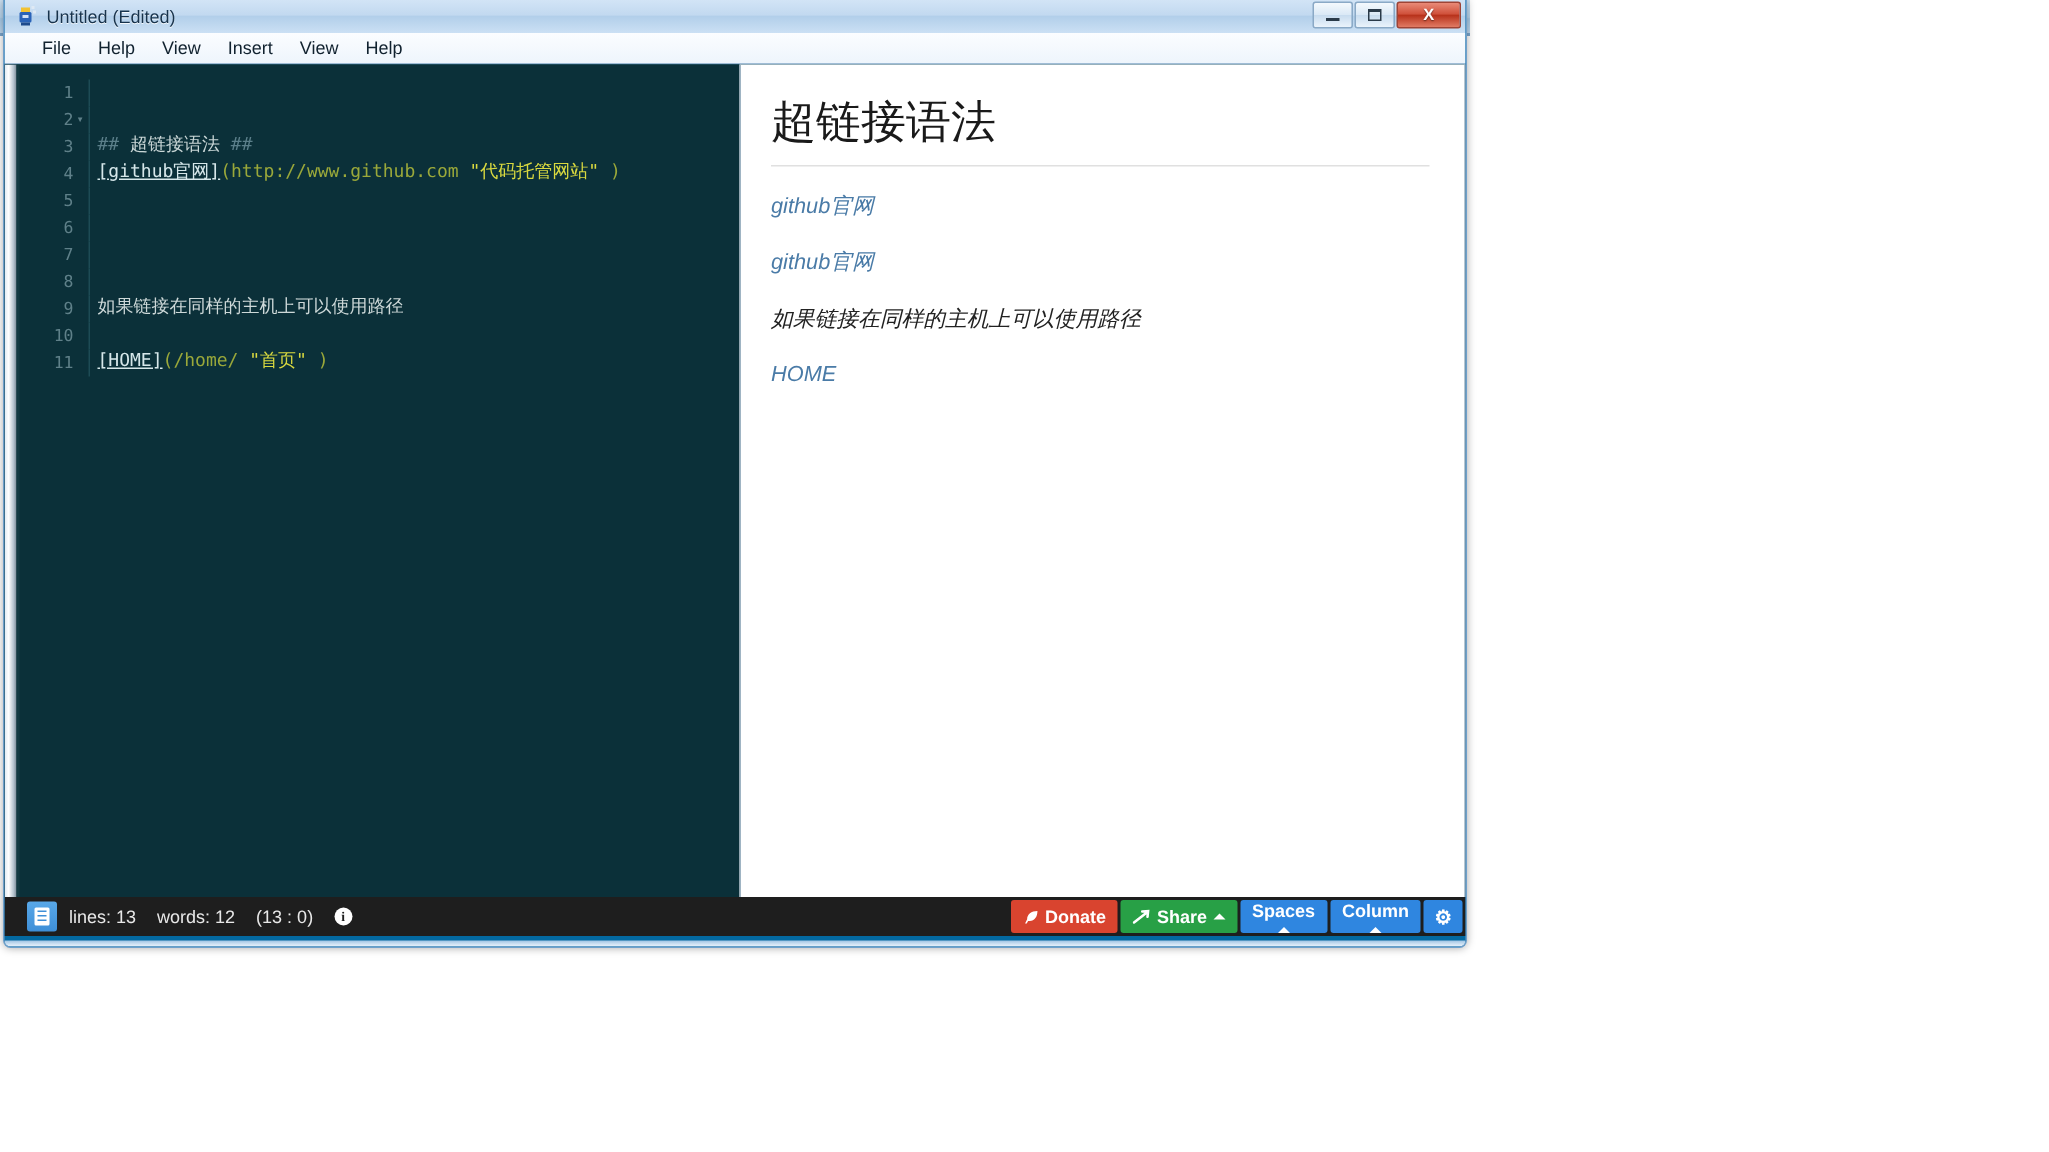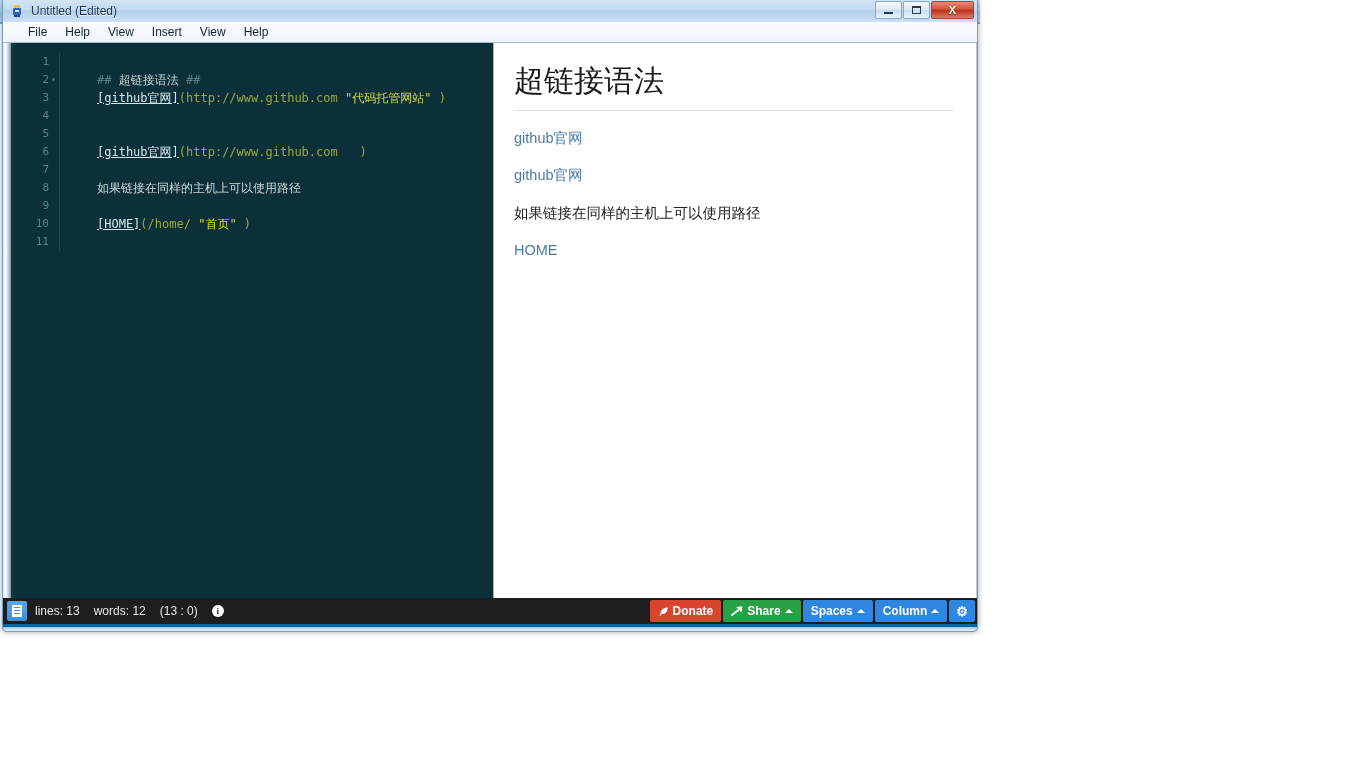--- a/index.html
+++ b/index.html
@@ -169,21 +169,21 @@
     font-size: 8px;
   }
   .gutter-sep {
     position: absolute;
     left: 46px; top: 0; bottom: 0;
     width: 1px;
     background: #1d4b55;
   }
   .code-text {
     position: absolute;
-    left: 52px; top: 0; margin-left: 32px;
+    left: 52px; top: 16px;
   }
   .tok-hash   { color: #5b7f8a; }
   .tok-head   { color: #c9d6d6; }
   .tok-link   { color: #d6e7ea; text-decoration: underline; }
   .tok-url    { color: #9aa83a; }
   .tok-title  { color: #d9d93f; }
   .tok-plain  { color: #cdd8d8; }
 
   
   #preview {
@@ -204,36 +204,37 @@
     font-weight: normal;
     color: #1a1a1a;
     padding-bottom: 8px;
     border-bottom: 1px solid #e0e0e0;
   }
   .pv-p {
     margin: 17px 0 0 0;
     font-size: 14.5px;
     line-height: 1.4;
     color: #222;
+    font-style: italic;
   }
   .pv-a { color: #4a7ba7; }
   #preview-border-right {
     position: absolute; right: 0; top: 0; bottom: 0;
     width: 1px; background: #b7c6d2;
   }
 
   
   #statusbar {
     height: 26px;
     background: #1e1e1e;
     display: flex;
     align-items: center;
     position: relative;
     box-sizing: border-box;
-    padding-left: 4px;
+    padding-left: 15px;
   }
   #status-doc-icon {
     width: 20px; height: 20px;
     background: linear-gradient(to bottom,#59a8e8,#3e8fd8);
     border-radius: 2px;
     display: flex; align-items: center; justify-content: center;
     margin-right: 8px;
     flex: 0 0 auto;
   }
   #status-doc-icon .paper {
@@ -279,21 +280,21 @@
     gap: 4px;
     padding: 0 8px;
     font-size: 12px;
     font-weight: bold;
     color: #fff;
     border-radius: 2px;
     white-space: nowrap;
   }
   .sbtn.donate { background: #d9442f; text-align: right; }
   .sbtn.share  { background: #28a046; }
-  .sbtn.blue   { background: #2f86e0; }
+  .sbtn.blue   { background: #2f86e0; flex-direction: column; }
   .sbtn.gear   { background: #2f86e0; padding: 0 7px; }
   .caret-up {
     display: inline-block;
     width: 0; height: 0;
     border-left: 4px solid transparent;
     border-right: 4px solid transparent;
     border-bottom: 4px solid #fff;
   }
 
   
@@ -377,21 +378,21 @@
 
     <div id="editor">
       <div id="edge-strip"></div>
       <div id="edge-strip-dark"></div>
       <div id="editor-lines" style="position:absolute;left:10px;top:10px;right:0;">
           <div class="code-line"><span class="lineno">1</span><span class="gutter-sep"></span><span class="code-text"></span></div>
           <div class="code-line"><span class="lineno">2</span><span class="fold">▾</span><span class="gutter-sep"></span><span class="code-text"><span class="tok-hash">## </span><span class="tok-head">超链接语法</span><span class="tok-hash"> ##</span></span></div>
           <div class="code-line"><span class="lineno">3</span><span class="gutter-sep"></span><span class="code-text"><span class="tok-link">[github官网]</span><span class="tok-url">(http://www.github.com </span><span class="tok-title">"代码托管网站"</span><span class="tok-url"> )</span></span></div>
           <div class="code-line"><span class="lineno">4</span><span class="gutter-sep"></span><span class="code-text"></span></div>
           <div class="code-line"><span class="lineno">5</span><span class="gutter-sep"></span><span class="code-text"></span></div>
-          <div class="code-line"><span class="lineno">6</span><span class="gutter-sep"></span><span class="code-text"><span class="tok-link">[github官网]</span><span class="tok-url">(http://www.github.com   )</span></span></div>
+          <div class="code-line"><span class="lineno">6</span><span class="gutter-sep"></span></div>
           <div class="code-line"><span class="lineno">7</span><span class="gutter-sep"></span><span class="code-text"></span></div>
           <div class="code-line"><span class="lineno">8</span><span class="gutter-sep"></span><span class="code-text"><span class="tok-plain">如果链接在同样的主机上可以使用路径</span></span></div>
           <div class="code-line"><span class="lineno">9</span><span class="gutter-sep"></span><span class="code-text"></span></div>
           <div class="code-line"><span class="lineno">10</span><span class="gutter-sep"></span><span class="code-text"><span class="tok-link">[HOME]</span><span class="tok-url">(/home/ </span><span class="tok-title">"首页"</span><span class="tok-url"> )</span></span></div>
           <div class="code-line"><span class="lineno">11</span><span class="gutter-sep"></span><span class="code-text"></span></div>
         </div>
     </div>
 
     <div id="preview">
       <div id="preview-inner">

